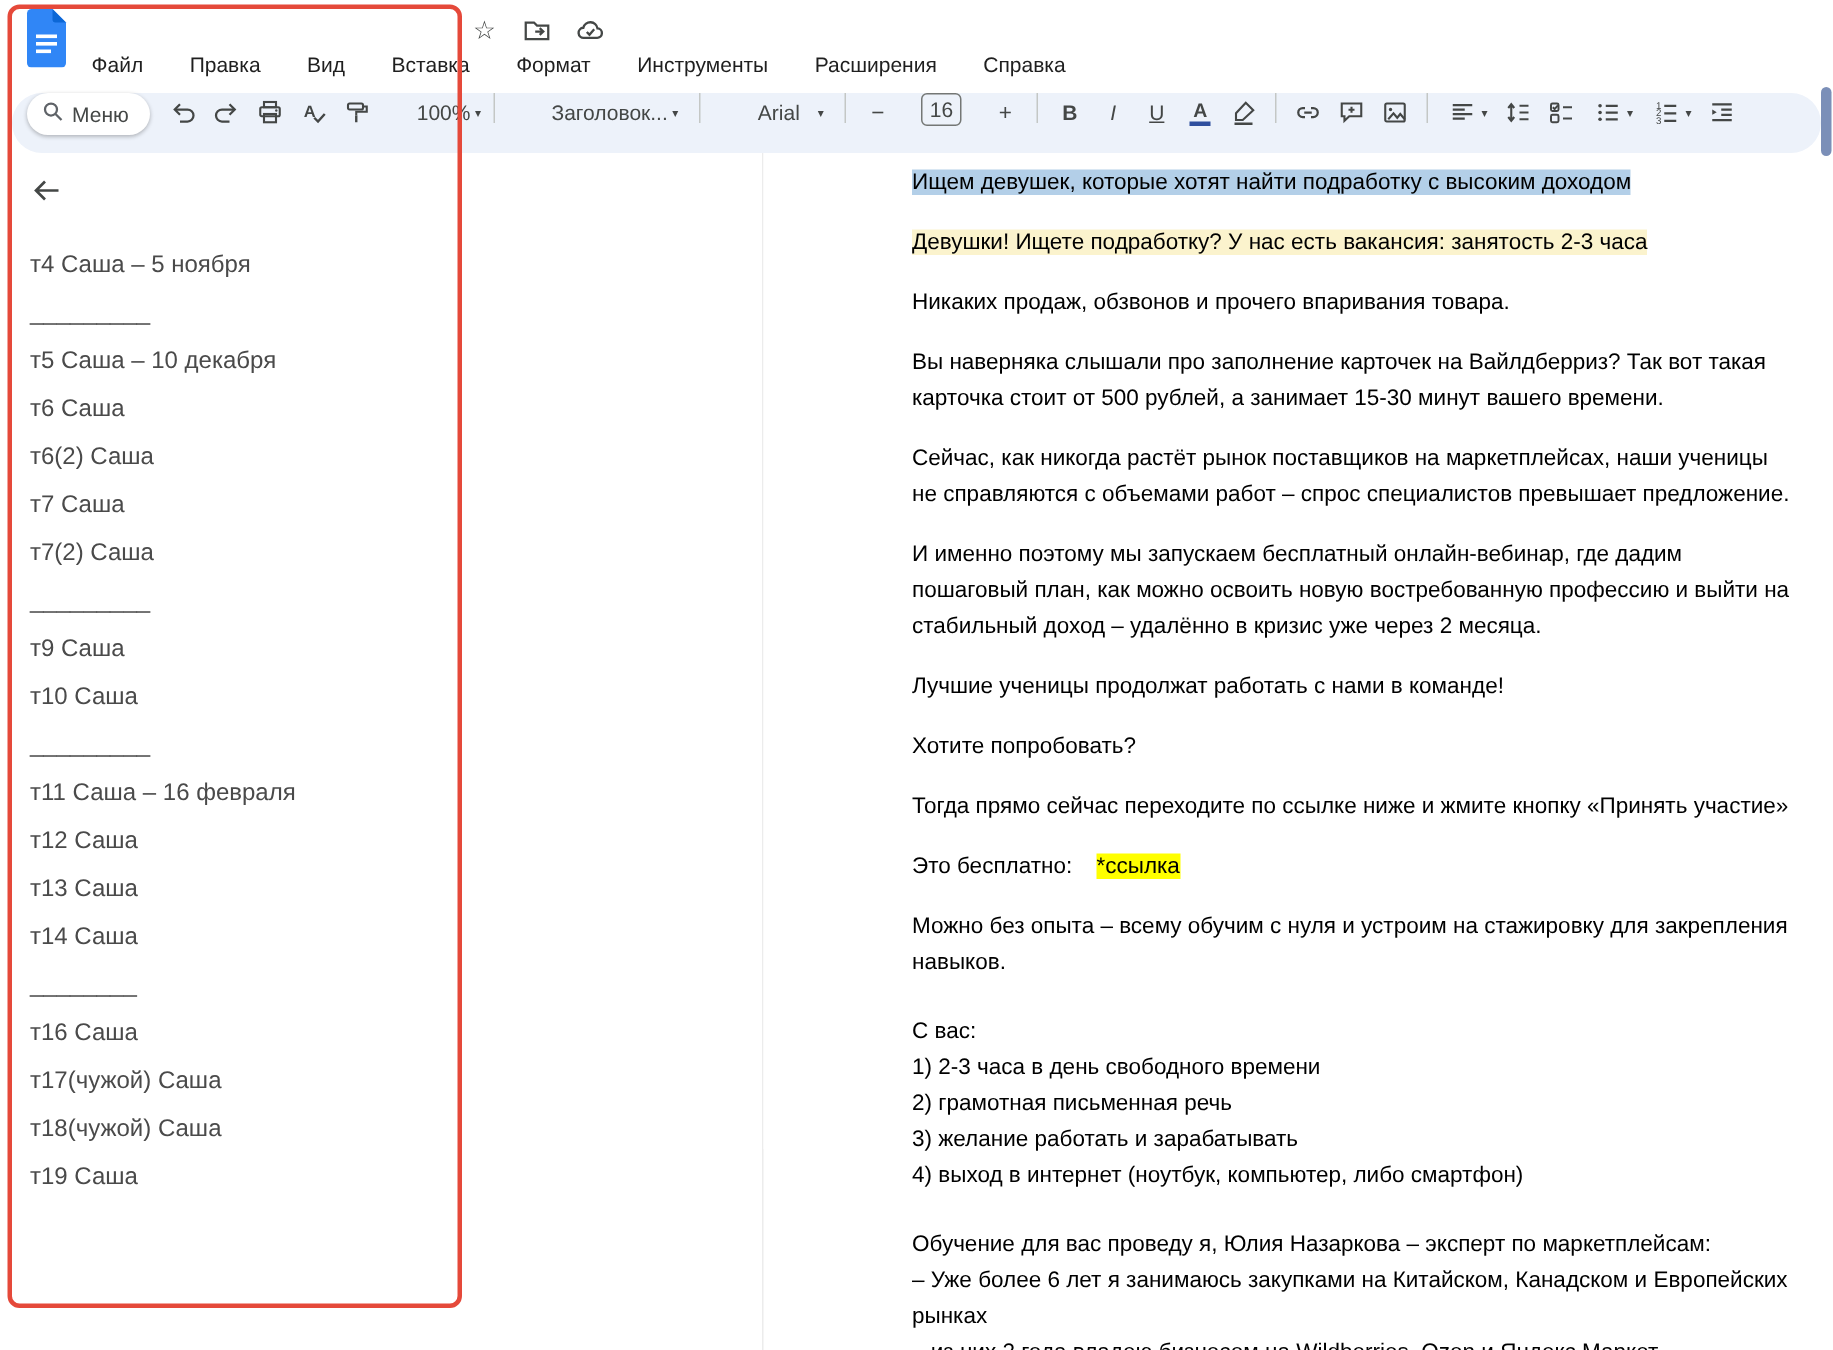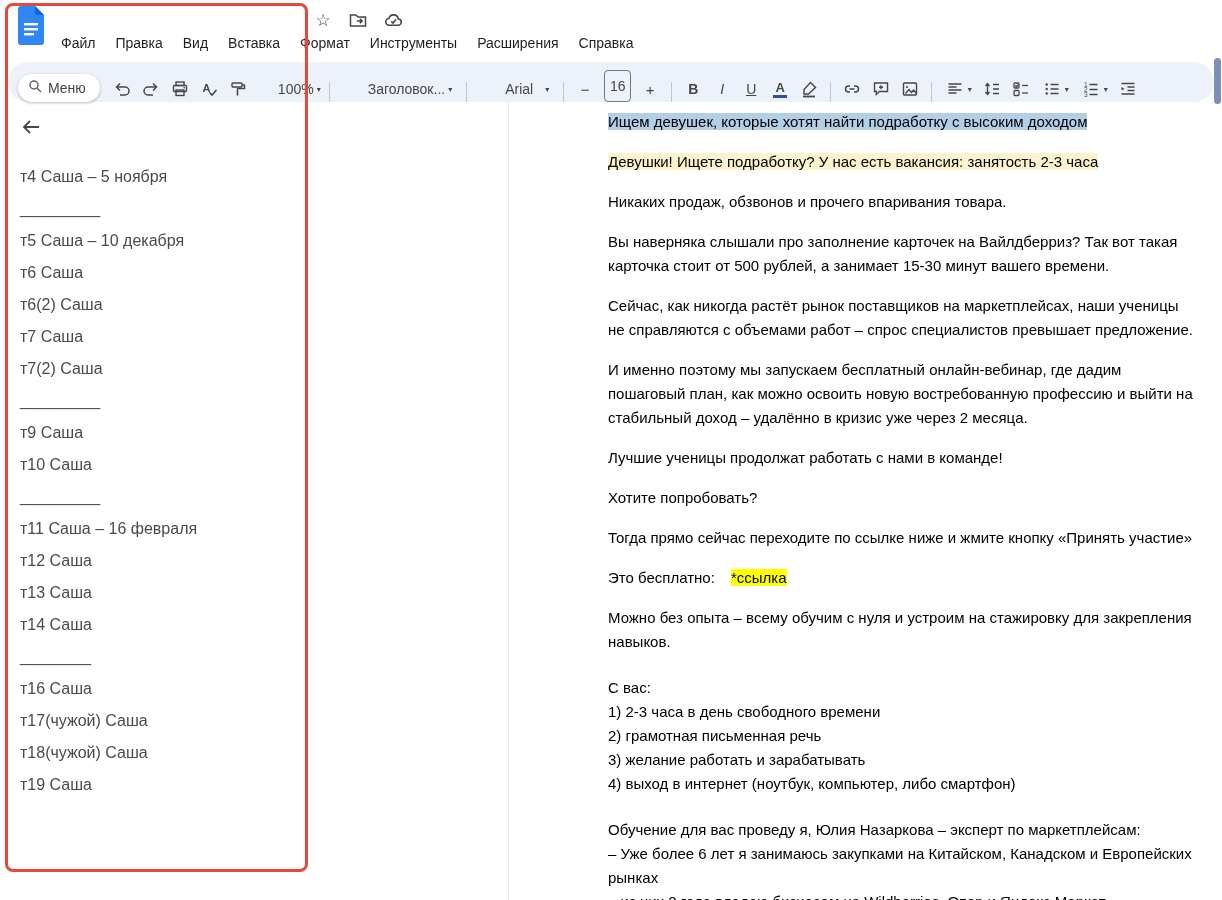--- a/index.html
+++ b/index.html
@@ -8,40 +8,40 @@
     width: 1222px; height: 900px; position: relative; overflow: hidden;
     background: #fff; font-family: "Liberation Sans", sans-serif; color: #1f1f1f;
   }
 
   
   .header { position: absolute; left: 0; top: 0; width: 100%; height: 62px; background: #fff; }
   .docs-logo { position: absolute; left: 16px; top: 5px; cursor: pointer; }
   .doc-title { position: absolute; left: 60px; top: 9px; font-size: 18px; font-weight: 600; color: #1f1f1f; white-space: nowrap; }
   .title-icons { position: absolute; left: 312px; top: 9px; display: flex; gap: 13px; align-items: center; color: #444746; }
   .title-icons .ic { width: 22px; height: 22px; display: flex; align-items: center; justify-content: center; font-size: 17px; cursor: pointer; }
-  .menu-row { position: absolute; left: 54px; top: 32px; display: flex; gap: 6px; }
+  .menu-row { position: absolute; left: 54px; top: 32px; display: flex; gap: 17px; }
   .menu-item { font-size: 14px; color: #1f1f1f; padding: 3px 7px; border-radius: 6px; cursor: pointer; white-space: nowrap; }
 
   
   .toolbar {
     position: absolute; left: 8px; top: 62px; width: 1206px; height: 40px;
     background: var(--toolbar_bg, #edf2fa); border-radius: 20px;
-    display: flex; align-items: flex-end; padding: 0 10px; gap: 3px;
+    display: flex; align-items: flex-start; padding: 0 10px; gap: 3px;
   }
   .menu-pill {
     display: flex; align-items: center; gap: 6px; height: 28px; padding: 0 14px 0 10px;
     background: #fff; border-radius: 14px; box-shadow: 0 1px 3px rgba(0,0,0,.28); margin-right: 6px; cursor: pointer;
   }
   .menu-pill .pill-label { font-size: 14px; color: #444746; }
   .ticon { min-width: 26px; height: 26px; display: flex; align-items: center; justify-content: center; border-radius: 4px; cursor: pointer; color: #444746; }
   .ticon svg { display: block; }
   .tlabel { font-size: 14px; color: #444746; white-space: nowrap; margin-left: 24px; }
   .caret { font-size: 8px; color: #444746; margin-left: 3px; }
   .tdiv { width: 1px; height: 20px; background: #c4c7c5; margin: 0 5px; }
-  .size-box { width: 27px; height: 32px; border: 1px solid #747775; border-radius: 4px; display: flex; align-items: center; justify-content: center; font-size: 14px; color: #444746; cursor: text; margin: 0 3px; }
+  .size-box { width: 27px; height: 22px; border: 1px solid #747775; border-radius: 4px; display: flex; align-items: center; justify-content: center; font-size: 14px; color: #444746; cursor: text; margin: 0 13px; }
   .glyph { font-size: 15px; color: #444746; }
   .bold-b { font-weight: 700; font-size: 14px; }
   .italic-i { font-style: italic; font-size: 14px; }
   .underline-u { text-decoration: underline; font-size: 14px; }
   .textcolor-a { display: flex; flex-direction: column; align-items: center; line-height: 1; }
   .textcolor-a .a { font-size: 13px; font-weight: 600; }
   .textcolor-a .bar { width: 14px; height: 3px; background: #2f4f9e; margin-top: 1px; }
 
   
   .back-arrow { position: absolute; left: 20px; top: 116px; cursor: pointer; }

